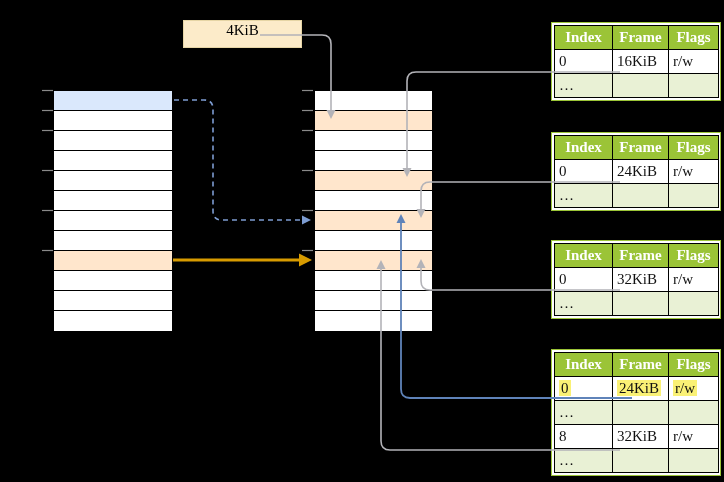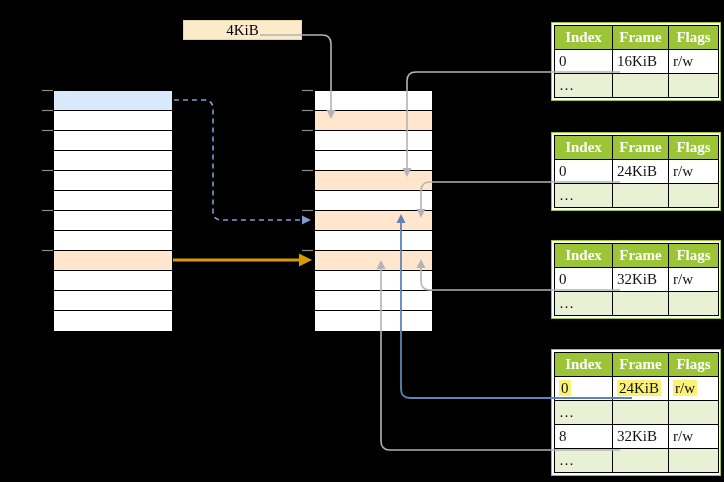--- a/index.html
+++ b/index.html
@@ -7,21 +7,21 @@
           font-family:"Liberation Serif","DejaVu Serif",serif;}
   
   .memcol{position:absolute;border:1px solid #000;background:#fff;}
   .memcol .row{height:20px;box-sizing:border-box;border-bottom:1px solid #000;background:#fff;}
   .memcol .row:last-child{border-bottom:none;}
   .row.blue{background:#DAE8FC;}
   .row.orange{background:#FFE6CC;}
   #vm{left:53px;top:90px;width:118px;}
   #pm{left:314px;top:90px;width:117px;}
   
-  .box4k{position:absolute;left:183px;top:20px;width:119px;height:20px;box-sizing:border-box;
+  .box4k{position:absolute;left:183px;top:20px;width:119px;height:28px;box-sizing:border-box;
          background:#FCEBC9;border:1px solid #E6D5A5;color:#000;font-size:15px;
          text-align:center;line-height:18px;}
   
   .pt{position:absolute;left:551px;width:170px;box-sizing:border-box;background:#fff;
       border:1px solid #9BC437;padding:2px;}
   .pt table{border-collapse:collapse;width:100%;table-layout:fixed;}
   .pt th{background:#9BC437;color:#fff;font-weight:bold;text-align:center;}
   .pt th,.pt td{border:1px solid #000;font-size:15px;height:24px;padding:0 4px;
                 overflow:hidden;white-space:nowrap;box-sizing:border-box;}
   .pt td{color:#111;text-align:left;background:#fff;}

